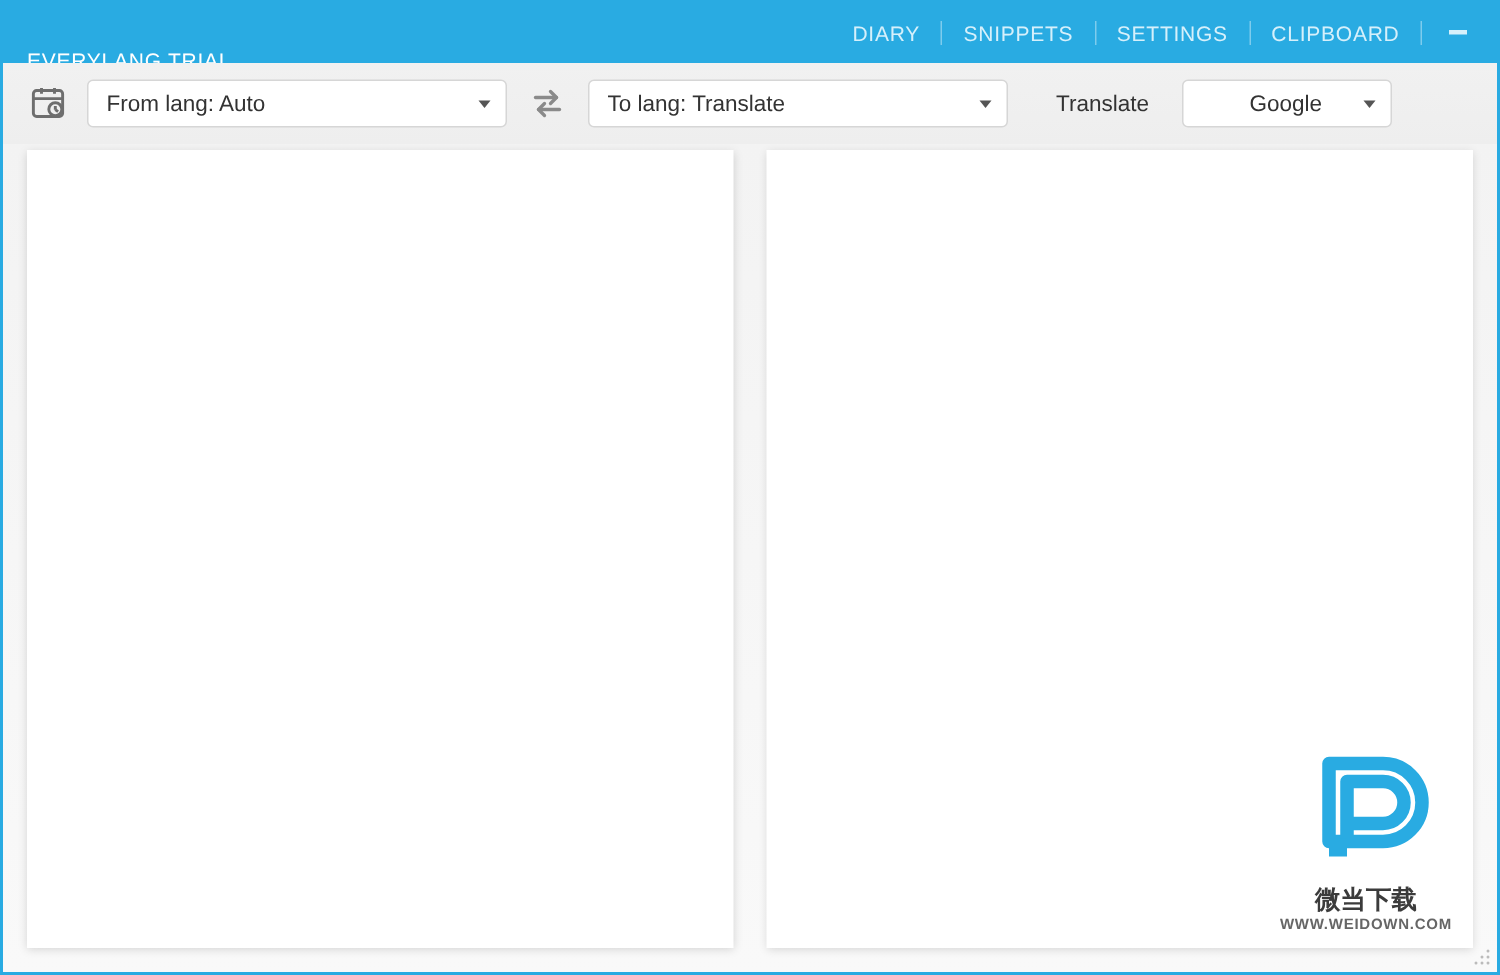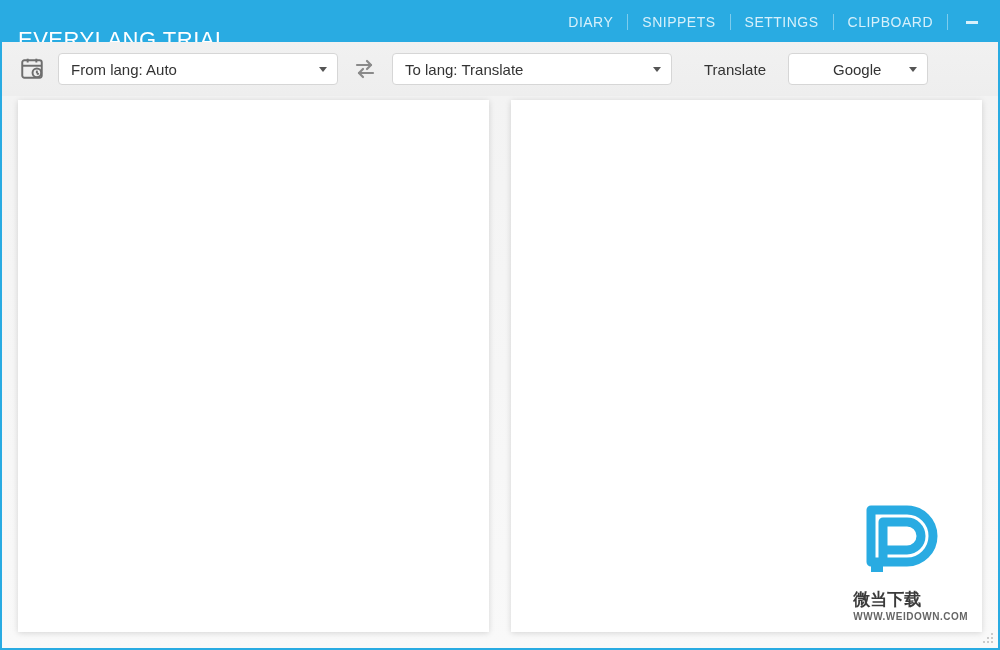--- a/index.html
+++ b/index.html
@@ -23,21 +23,21 @@
   .titlebar {
     height: 40px;
     background: #29abe2;
     display: flex;
     align-items: center;
     justify-content: space-between;
     padding: 0 10px 0 16px;
     color: #fff;
   }
   .titlebar-left {
-    font-size: 22px;
+    font-size: 14px;
     font-weight: 300;
     letter-spacing: 0.5px;
     margin-top: 36px;
   }
   .titlebar-right {
     display: flex;
     align-items: center;
     gap: 0;
   }
   .nav-link {
@@ -123,20 +123,21 @@
   .pane {
     flex: 1;
     background: #fff;
     box-shadow: 0 1px 6px rgba(0,0,0,0.15);
     position: relative;
   }
   .watermark {
     position: absolute;
     right: 30px;
     bottom: 26px;
+    text-align: center;
     pointer-events: none;
   }
   .wm-text {
     font-size: 17px;
     font-weight: bold;
     color: #3b3b3b;
     margin-top: 4px;
   }
   .wm-url {
     font-size: 10px;

